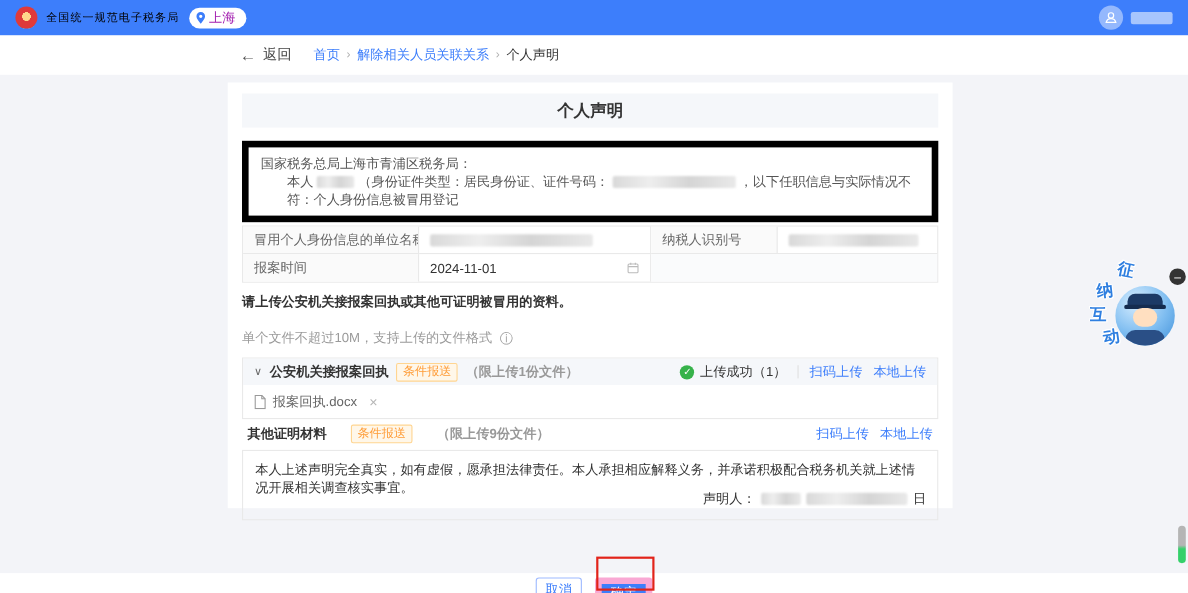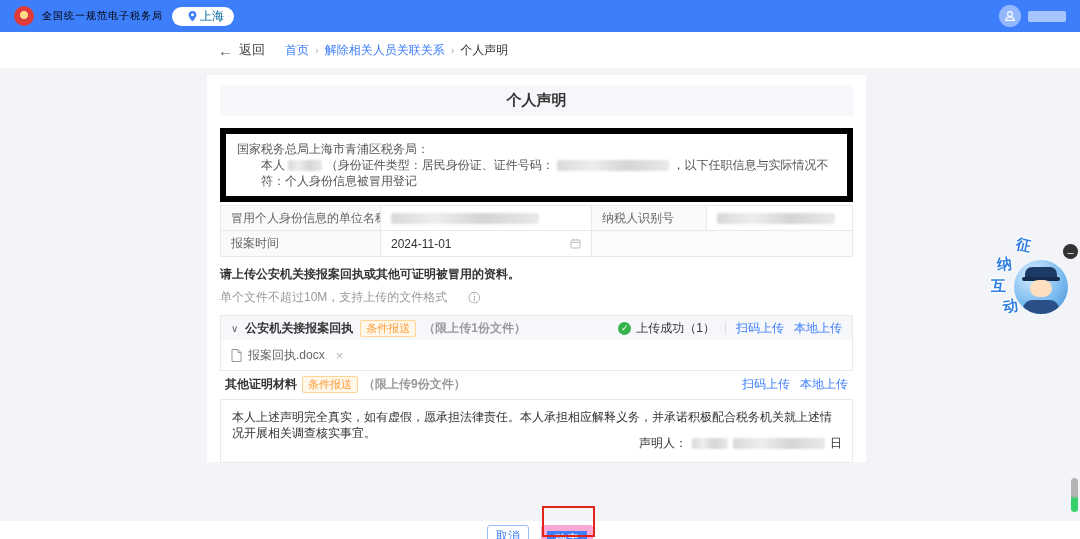--- a/index.html
+++ b/index.html
@@ -10,22 +10,22 @@
     position:relative; overflow:hidden;
   }
   
   .header { position:absolute; top:0; left:0; width:1080px; height:32px;
     background:#3d7efb; display:flex; align-items:center; padding:0 14px; z-index:5; }
   .emblem { width:20px; height:20px; border-radius:50%;
     background:radial-gradient(circle at 50% 45%, #ffd98a 0 26%, #e03a3a 27% 74%, #f3b54a 75%);
     display:flex; align-items:center; justify-content:center; margin-right:8px;
     color:#ffd98a; font-size:9px; }
   .app-title { color:#000000; font-size:10px; font-weight:normal; letter-spacing:1px; }
-  .loc-pill { background:#fff; color:#0369a1; border-radius:10px; height:19px;
-    padding:0 10px 0 16px; display:flex; align-items:center; gap:3px; margin-left:9px; font-size:12px; }
+  .loc-pill { background:#fff; color:#a21caf; border-radius:10px; height:19px;
+    padding:0 10px 0 6px; display:flex; align-items:center; gap:3px; margin-left:9px; font-size:12px; }
   .header-right { margin-left:auto; display:flex; align-items:center; gap:7px; }
   .avatar { width:22px; height:22px; border-radius:50%; background:rgba(255,255,255,.45);
     display:flex; align-items:center; justify-content:center; }
   .name-redact { width:38px; height:11px; background:rgba(255,255,255,.55); border-radius:2px; }
   
   .crumbbar { position:absolute; top:32px; left:0; width:1080px; height:36px; background:#fff;
     display:flex; align-items:center; padding-left:218px; z-index:4; }
   .back { display:flex; align-items:center; gap:6px; color:#444; font-size:13px; cursor:pointer; }
   .back .arr { font-size:15px; color:#555; }
   .crumbs { display:flex; align-items:center; gap:6px; margin-left:20px; font-size:12px; }
@@ -48,41 +48,41 @@
   .cell { height:25px; line-height:24px; padding:0 10px; border-right:1px solid #e9e9e9;
     overflow:hidden; white-space:nowrap; }
   .cell.r1 { border-bottom:1px solid #e9e9e9; }
   .cell.lbl { background:#fafafa; color:#666; }
   .cell.val { color:#333; display:flex; align-items:center; }
   .cell.last { border-right:none; }
   .cell.empty { grid-column:span 2; background:#fafbfc; border-right:none; }
   .datecell { display:flex; align-items:center; justify-content:space-between; }
   
   .instruction { margin-top:9px; font-weight:bold; color:#333; }
-  .hint { margin-top:6px; color:#9a9a9a; display:flex; align-items:center; gap:21px; }
+  .hint { margin-top:16px; color:#9a9a9a; display:flex; align-items:center; gap:7px; }
   .info-ic { color:#9a9a9a; font-size:12px; cursor:pointer; line-height:1; }
   
   .sec1 { margin-top:9px; border:1px solid #e9e9e9; }
   .sec-head { height:24px; display:flex; align-items:center; gap:7px; padding:0 10px; }
   .sec1 .sec-head { background:#f5f7fa; }
   .chev { color:#666; font-size:10px; cursor:pointer; }
   .sec-title { font-weight:bold; color:#333; }
   .badge { color:#ff9c37; background:#fff7e9; border:1px solid #ffd591; border-radius:2px;
     font-size:11px; padding:0 5px; line-height:15px; }
   .limit { color:#999;font-weight:bold; }
   .head-right { margin-left:auto; display:flex; align-items:center; gap:10px; }
   .success { display:flex; align-items:center; gap:5px; color:#333; }
   .success-ic { width:13px; height:13px; border-radius:50%; background:#36b24a; color:#fff;
     font-size:9px; display:flex; align-items:center; justify-content:center; }
   .vdiv { width:1px; height:12px; background:#e0e0e0; }
   .link { color:#3d7efb; cursor:pointer; }
   .file-row { height:30px; display:flex; align-items:center; padding:0 10px; gap:6px; }
   .file-name { color:#666; }
   .file-close { color:#b6b6b6; font-size:13px; margin-left:5px; cursor:pointer; }
-  .sec2-head { margin-top:2px; height:22px; display:flex; align-items:center; gap:5px; padding:0 5px; }
+  .sec2-head { margin-top:2px; height:22px; display:flex; align-items:center; gap:22px; padding:0 5px; }
   
   .decl-box { margin-top:4px; border:1px solid #e9e9e9; padding:9px 11px; height:64px; position:relative; }
   .decl-text { color:#333; line-height:16px; }
   .declarant { position:absolute; right:10px; bottom:10px; display:flex; align-items:center; gap:5px; color:#333; }
   
   .footer { position:absolute; left:0; top:521px; width:1080px; height:30px; background:#fff;
     display:flex; align-items:center; justify-content:center; gap:12px; z-index:4; }
   .btn { height:23px; min-width:38px; padding:0 8px; border-radius:3px; font-size:12px;
     font-family:inherit; cursor:pointer; }
   .btn-cancel { background:#fff; border:1px solid #9db9ff; color:#3d7efb; }

